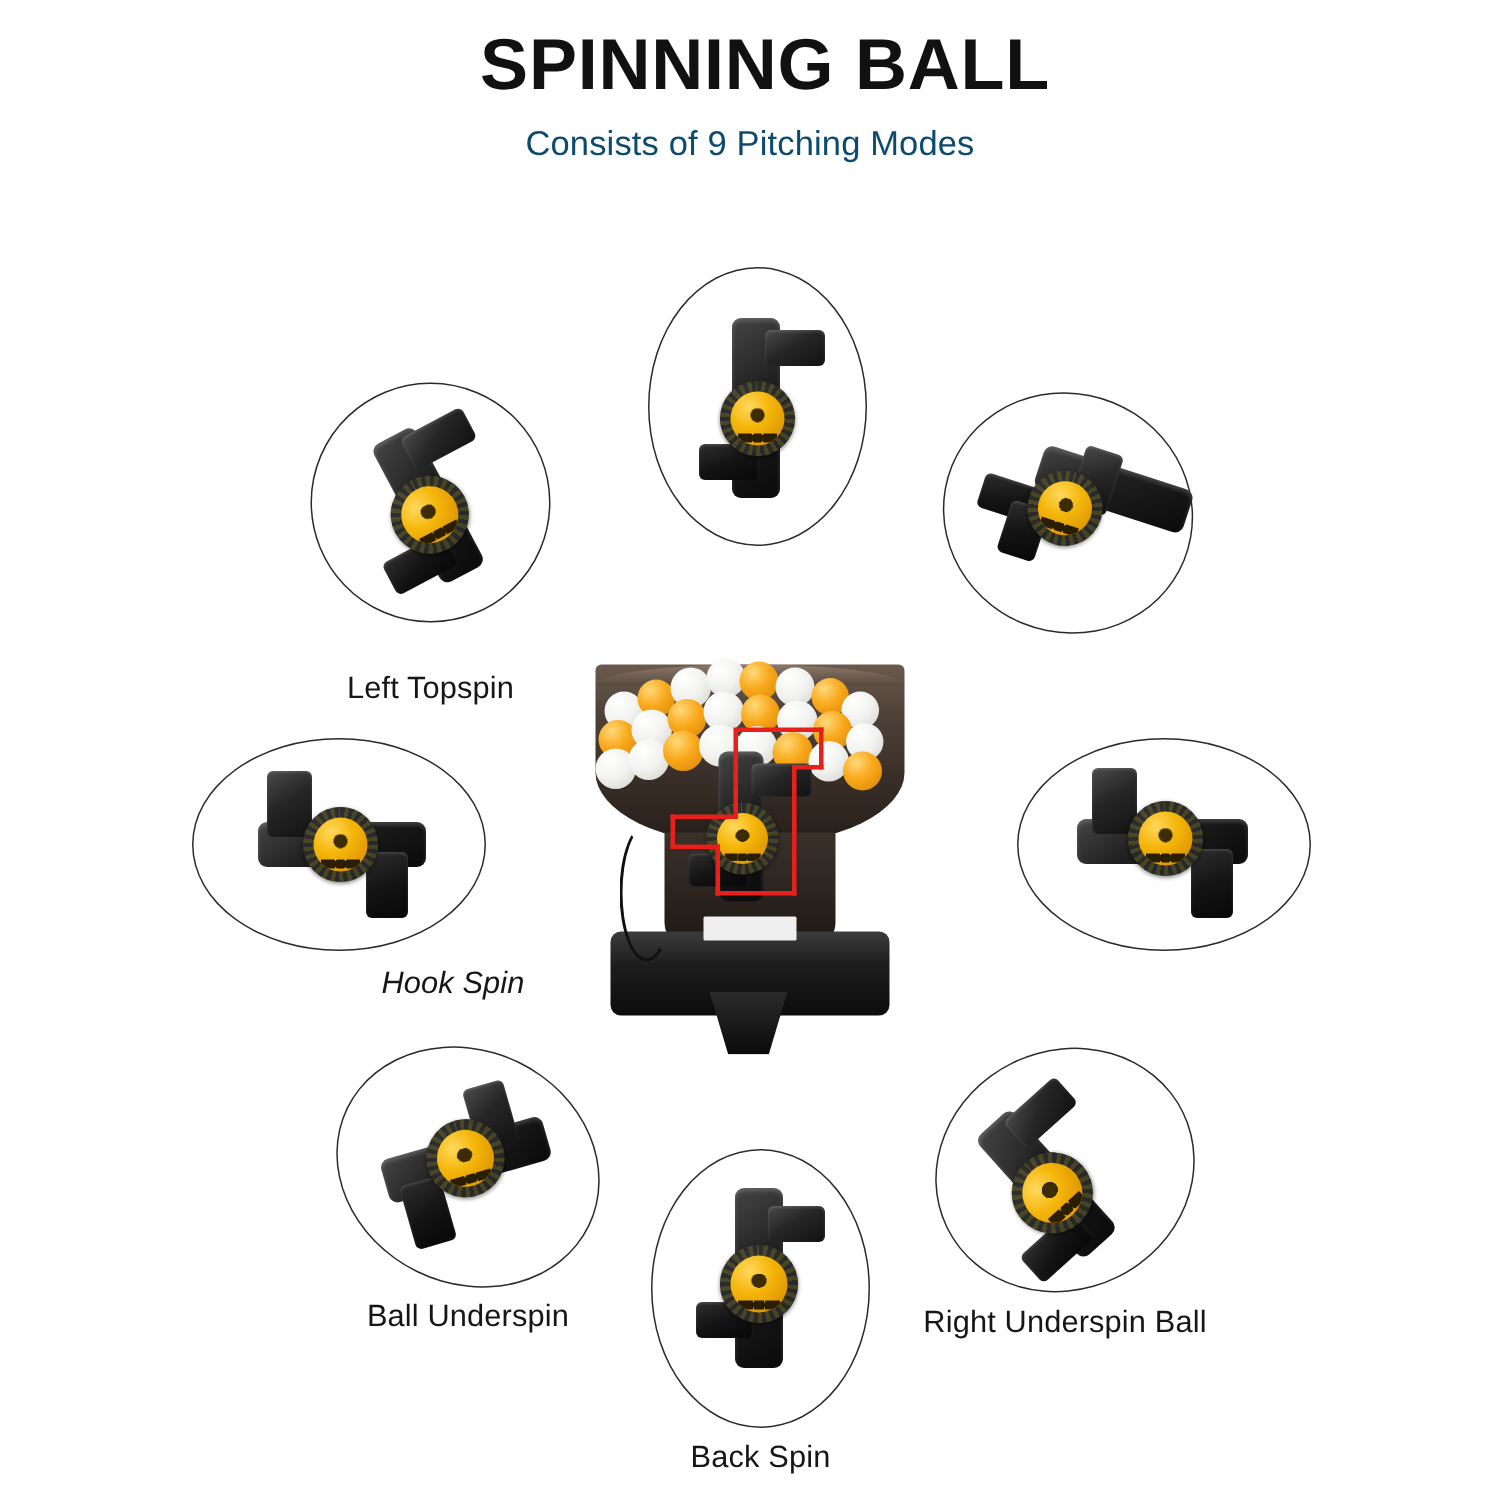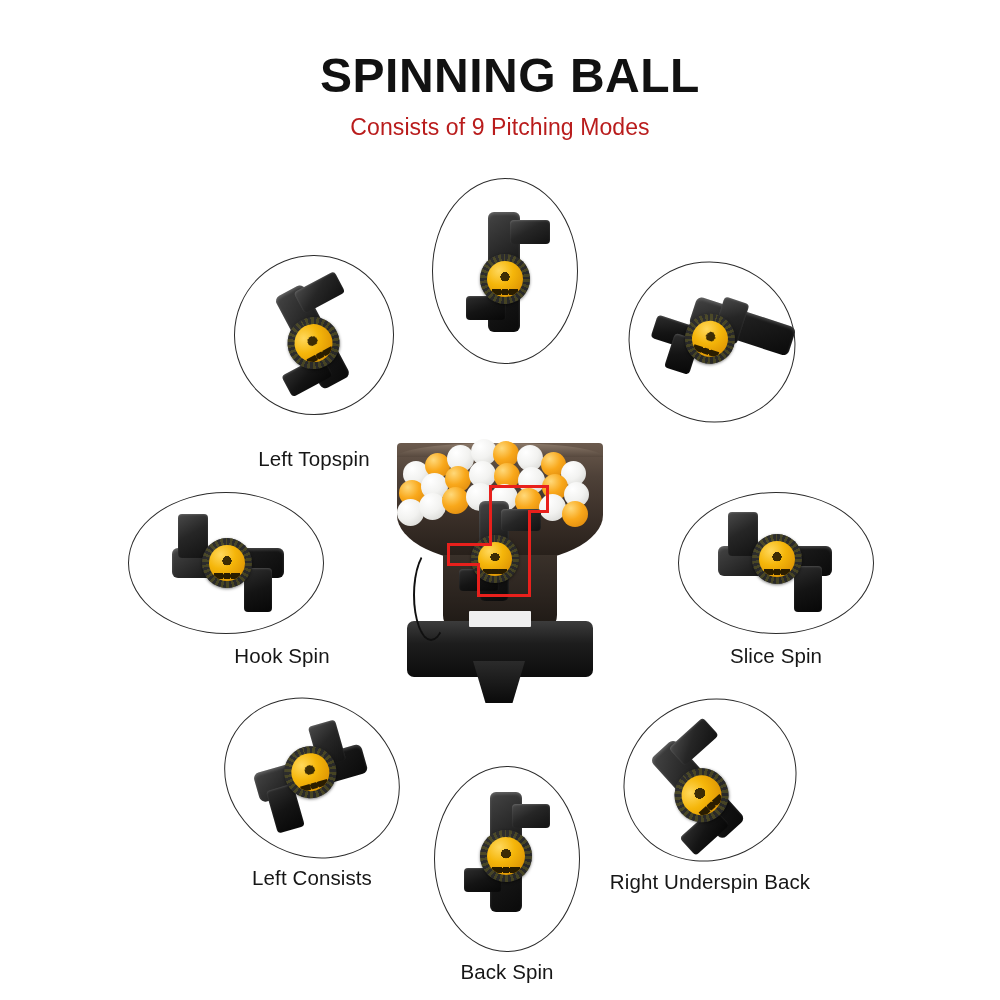--- a/index.html
+++ b/index.html
@@ -8,24 +8,24 @@
     font-family:"Liberation Sans", sans-serif;
     position:relative;
     overflow:hidden;
     color:#1a1a1a;
   }
 
   
   #header { position:absolute; left:0; top:0; width:1000px; text-align:center; }
   #main-title {
     font-size:48px; font-weight:bold; letter-spacing:0.5px;
-    color:#111111; line-height:1; padding-top:52px;margin-left:20px;
+    color:#111111; line-height:1; padding-top:20px;margin-left:20px;
   }
   #subtitle {
-    font-size:23px; font-weight:400; color:#b91c1c;
+    font-size:23px; font-weight:400; color:#0c4a6e;
     padding-top:14px; letter-spacing:0.1px;
   }
 
   
   .mode-node { position:absolute; }
   .ellipse {
     position:absolute; left:0; top:0;
     border:1.6px solid #2b2b2b;
     border-radius:50%;
     background:#ffffff;
@@ -205,21 +205,21 @@
     <div class="redseg" style="left:143px; top:124px; width:3px; height:48px;"></div>
     <div class="redseg" style="left:92px;  top:169px; width:54px; height:3px;"></div>
     <div class="redseg" style="left:92px;  top:138px; width:3px; height:34px;"></div>
     <div class="redseg" style="left:62px;  top:138px; width:33px; height:3px;"></div>
     <div class="redseg" style="left:62px;  top:118px; width:3px; height:23px;"></div>
     <div class="redseg" style="left:62px;  top:118px; width:45px; height:3px;"></div>
     <div class="redseg" style="left:104px; top:60px; width:3px; height:60px;"></div>
   </div>
 </div>
 
-<div class="mode-node" style="left:234px; top:255px; width:160px; height:160px;">
+<div class="mode-node" style="left:207px; top:255px; width:160px; height:160px;">
   <div class="ellipse" style="width:160px; height:160px; transform:rotate(-22deg);"></div>
   <div class="device" style="left:30px; top:22px; width:104px; height:116px; transform:rotate(-28deg);">
     <div class="dev-inner">
       <div class="body-block" style="left:32px; top:6px; width:32px; height:104px;"></div>
       <div class="arm lite" style="left:52px; top:10px; width:46px; height:24px;"></div>
       <div class="arm dark" style="left:2px;  top:78px; width:46px; height:24px;"></div>
       <div class="hub" style="left:20px; top:38px; width:52px; height:52px;">
         <div class="hub-ring" style="width:52px; height:52px;"></div>
         <div class="hub-ball" style="width:38px; height:38px;">
           <div class="hub-logo"></div>
@@ -277,59 +277,58 @@
       <div class="arm dark" style="left:84px; top:54px; width:28px; height:44px;"></div>
       <div class="hub" style="left:42px; top:24px; width:50px; height:50px;">
         <div class="hub-ring" style="width:50px; height:50px;"></div>
         <div class="hub-ball" style="width:36px; height:36px;">
           <div class="hub-logo"></div>
             <div class="hub-dots"></div>
         </div>
       </div>
     </div>
   </div>
-  <div class="mode-label" style="left:4px; top:152px;">Hook Spin</div>
+  <div class="mode-label" style="left:24px; top:152px;font-style:italic;">Hook Spin</div>
 </div>
 
 <div class="mode-node" style="left:678px; top:492px; width:196px; height:142px;">
   <div class="ellipse" style="width:196px; height:142px;"></div>
   <div class="device" style="left:30px; top:20px; width:134px; height:104px;">
     <div class="dev-inner">
       <div class="body-block" style="left:10px; top:34px; width:114px; height:30px;"></div>
       <div class="arm lite" style="left:20px; top:0px;  width:30px; height:44px;"></div>
       <div class="arm dark" style="left:86px; top:54px; width:28px; height:46px;"></div>
       <div class="hub" style="left:44px; top:22px; width:50px; height:50px;">
         <div class="hub-ring" style="width:50px; height:50px;"></div>
         <div class="hub-ball" style="width:36px; height:36px;">
           <div class="hub-logo"></div>
             <div class="hub-dots"></div>
         </div>
       </div>
     </div>
   </div>
-  <div class="mode-label" style="left:-52px; top:152px;">Slice Spin</div>
 </div>
 
 <div class="mode-node" style="left:222px; top:700px; width:180px; height:156px;">
   <div class="ellipse" style="width:180px; height:156px; transform:rotate(26deg);"></div>
   <div class="device" style="left:24px; top:26px; width:132px; height:104px; transform:rotate(-16deg);">
     <div class="dev-inner">
       <div class="body-block" style="left:10px; top:32px; width:112px; height:30px;"></div>
       <div class="arm lite" style="left:76px; top:2px;  width:28px; height:42px;"></div>
       <div class="arm dark" style="left:18px; top:52px; width:28px; height:44px;"></div>
       <div class="hub" style="left:40px; top:20px; width:52px; height:52px;">
         <div class="hub-ring" style="width:52px; height:52px;"></div>
         <div class="hub-ball" style="width:38px; height:38px;">
           <div class="hub-logo"></div>
             <div class="hub-dots"></div>
         </div>
       </div>
     </div>
   </div>
-  <div class="mode-label" style="left:-60px; top:166px;">Left Consists</div>
+  <div class="mode-label" style="left:-60px; top:166px;">Ball Underspin</div>
 </div>
 
 <div class="mode-node" style="left:434px; top:766px; width:146px; height:186px;">
   <div class="ellipse" style="width:146px; height:186px;"></div>
   <div class="device" style="left:30px; top:24px; width:86px; height:124px;">
     <div class="dev-inner">
       <div class="body-block" style="left:26px; top:2px; width:32px; height:120px;"></div>
       <div class="arm lite" style="left:48px; top:14px; width:38px; height:24px;"></div>
       <div class="arm dark" style="left:0px;  top:78px; width:38px; height:24px;"></div>
       <div class="hub" style="left:16px; top:40px; width:52px; height:52px;">
@@ -353,14 +352,14 @@
       <div class="arm dark" style="left:0px;  top:82px; width:46px; height:24px;"></div>
       <div class="hub" style="left:18px; top:38px; width:54px; height:54px;">
         <div class="hub-ring" style="width:54px; height:54px;"></div>
         <div class="hub-ball" style="width:40px; height:40px;">
           <div class="hub-logo"></div>
             <div class="hub-dots"></div>
         </div>
       </div>
     </div>
   </div>
-  <div class="mode-label" style="left:-62px; top:170px;">Right Underspin Back</div>
+  <div class="mode-label" style="left:-62px; top:170px;">Right Underspin Ball</div>
 </div>
 
 </body></html>

